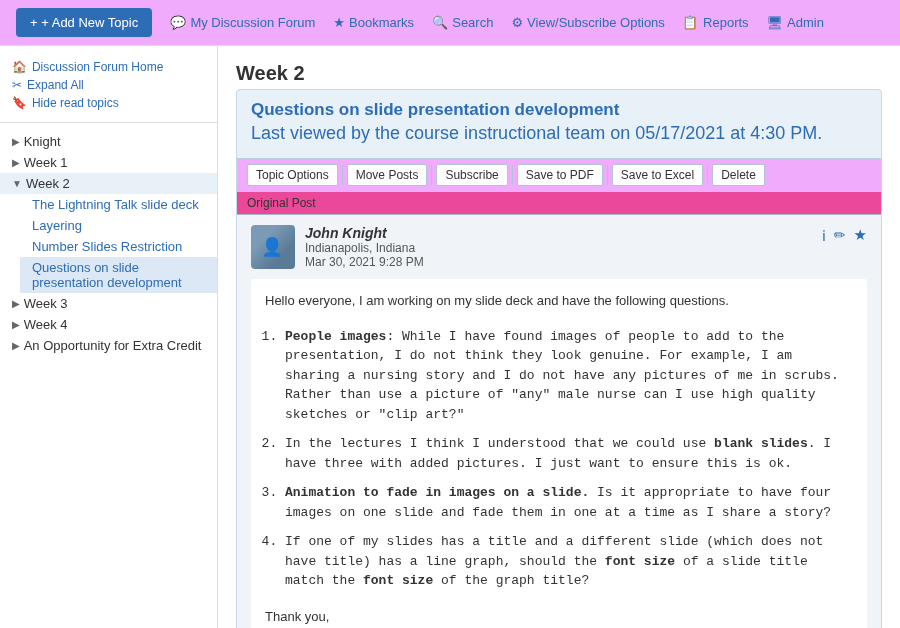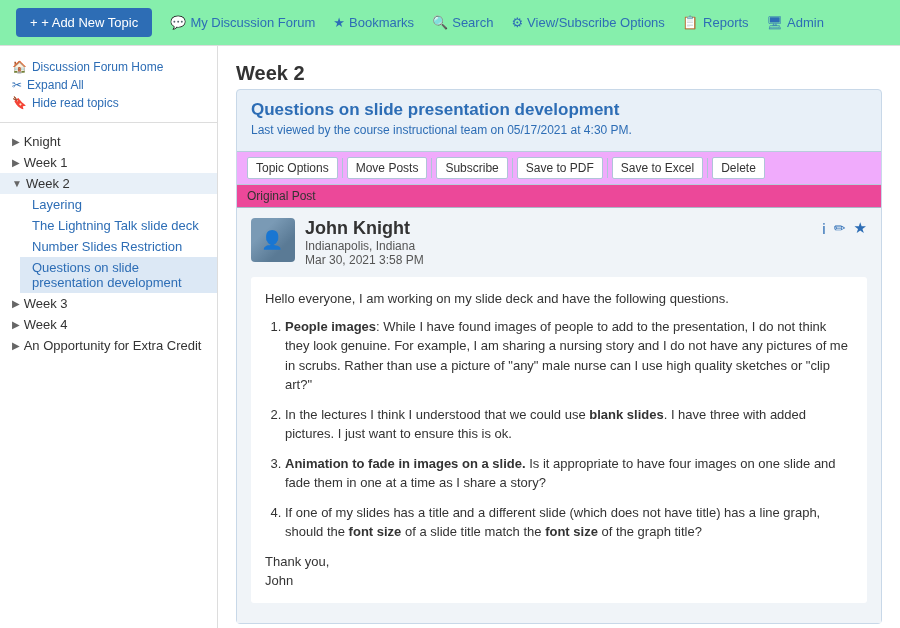--- a/index.html
+++ b/index.html
@@ -3,21 +3,21 @@
   <meta charset="utf-8">
   <style>
     * { box-sizing: border-box; margin: 0; padding: 0; }
     body { font-family: Arial, sans-serif; font-size: 13px; color: #333; background: #fff; width: 900px; }
 
     
     .top-nav {
       display: flex;
       align-items: center;
       padding: 8px 16px;
-      background: #86efac;
+      background: #f0abfc;
       border-bottom: 1px solid #ddd;
       gap: 18px;
     }
     .add-new-topic-btn {
       background: #2d6db5;
       color: #fff;
       border: none;
       padding: 7px 14px;
       border-radius: 4px;
       cursor: pointer;
@@ -115,21 +115,21 @@
     .forum-header {
       padding: 10px 14px 6px;
     }
     .forum-post-title {
       font-size: 17px;
       font-weight: bold;
       color: #2d6db5;
       margin-bottom: 3px;
     }
     .forum-post-subtitle {
-      font-size: 12px;
+      font-size: 18px;
       color: #2d6db5;
       margin-bottom: 8px;
     }
     .forum-toolbar {
       display: flex;
       align-items: center;
       background: #f0abfc;
       padding: 5px 10px;
       gap: 2px;
       border-top: 1px solid #b8ccdc;
@@ -184,22 +184,23 @@
       height: 100%;
       background: linear-gradient(135deg, #7a9ab5 30%, #5a7a95 70%);
       display: flex;
       align-items: center;
       justify-content: center;
       color: #fff;
       font-size: 18px;
     }
     .author-name {
       font-weight: bold;
-      font-size: 18px;
+      font-size: 14px;
       color: #333;
+      font-style: italic;
     }
     .author-location {
       font-size: 12px;
       color: #555;
     }
     .author-date {
       font-size: 12px;
       color: #555;
     }
     .post-actions {
@@ -216,21 +217,22 @@
       background: #fff;
       padding: 12px 14px;
       font-size: 13px;
       line-height: 1.5;
       color: #333;
       border-radius: 3px;
       margin-bottom: 10px;
     }
     .post-content ol {
       padding-left: 20px;
-      margin: 8px 0;
+      margin: 16px 0;
+      font-family: Liberation Mono, monospace;
     }
     .post-content li {
       margin-bottom: 10px;
     }
     .icon-alert::before { content: "ℹ"; font-size: 15px; color: #2d6db5; }
     .icon-edit::before { content: "✏"; font-size: 14px; color: #2d6db5; }
     .icon-star::before { content: "★"; font-size: 15px; color: #2d6db5; }
   </style>
 </head>
 <body>
@@ -295,24 +297,24 @@
         <span class="tree-chevron">▶</span>
         <span class="tree-label">Week 1</span>
       </div>
 
       <div class="tree-item active">
         <span class="tree-chevron">▼</span>
         <span class="tree-label">Week 2</span>
       </div>
       <div class="tree-children">
         <div class="tree-child">
+          <span>The Lightning Talk slide deck</span>
+        </div>
+        <div class="tree-child">
           <span>Layering</span>
-        </div>
-        <div class="tree-child">
-          <span>The Lightning Talk slide deck</span>
         </div>
         <div class="tree-child">
           <span>Number Slides Restriction</span>
         </div>
         <div class="tree-child selected">
           <span>Questions on slide presentation development</span>
         </div>
       </div>
 
       <div class="tree-item">
@@ -359,21 +361,21 @@
 
       <div class="post-body">
         <div class="post-author-row">
           <div class="post-author-info">
             <div class="avatar">
               <div class="avatar-img">👤</div>
             </div>
             <div>
               <div class="author-name">John Knight</div>
               <div class="author-location">Indianapolis, Indiana</div>
-              <div class="author-date">Mar 30, 2021 3:58 PM</div>
+              <div class="author-date">Mar 30, 2021 9:28 PM</div>
             </div>
           </div>
           <div class="post-actions">
             <span class="post-action-icon icon-alert"></span>
             <span class="post-action-icon icon-edit"></span>
             <span class="post-action-icon icon-star"></span>
           </div>
         </div>
 
         <div class="post-content">

